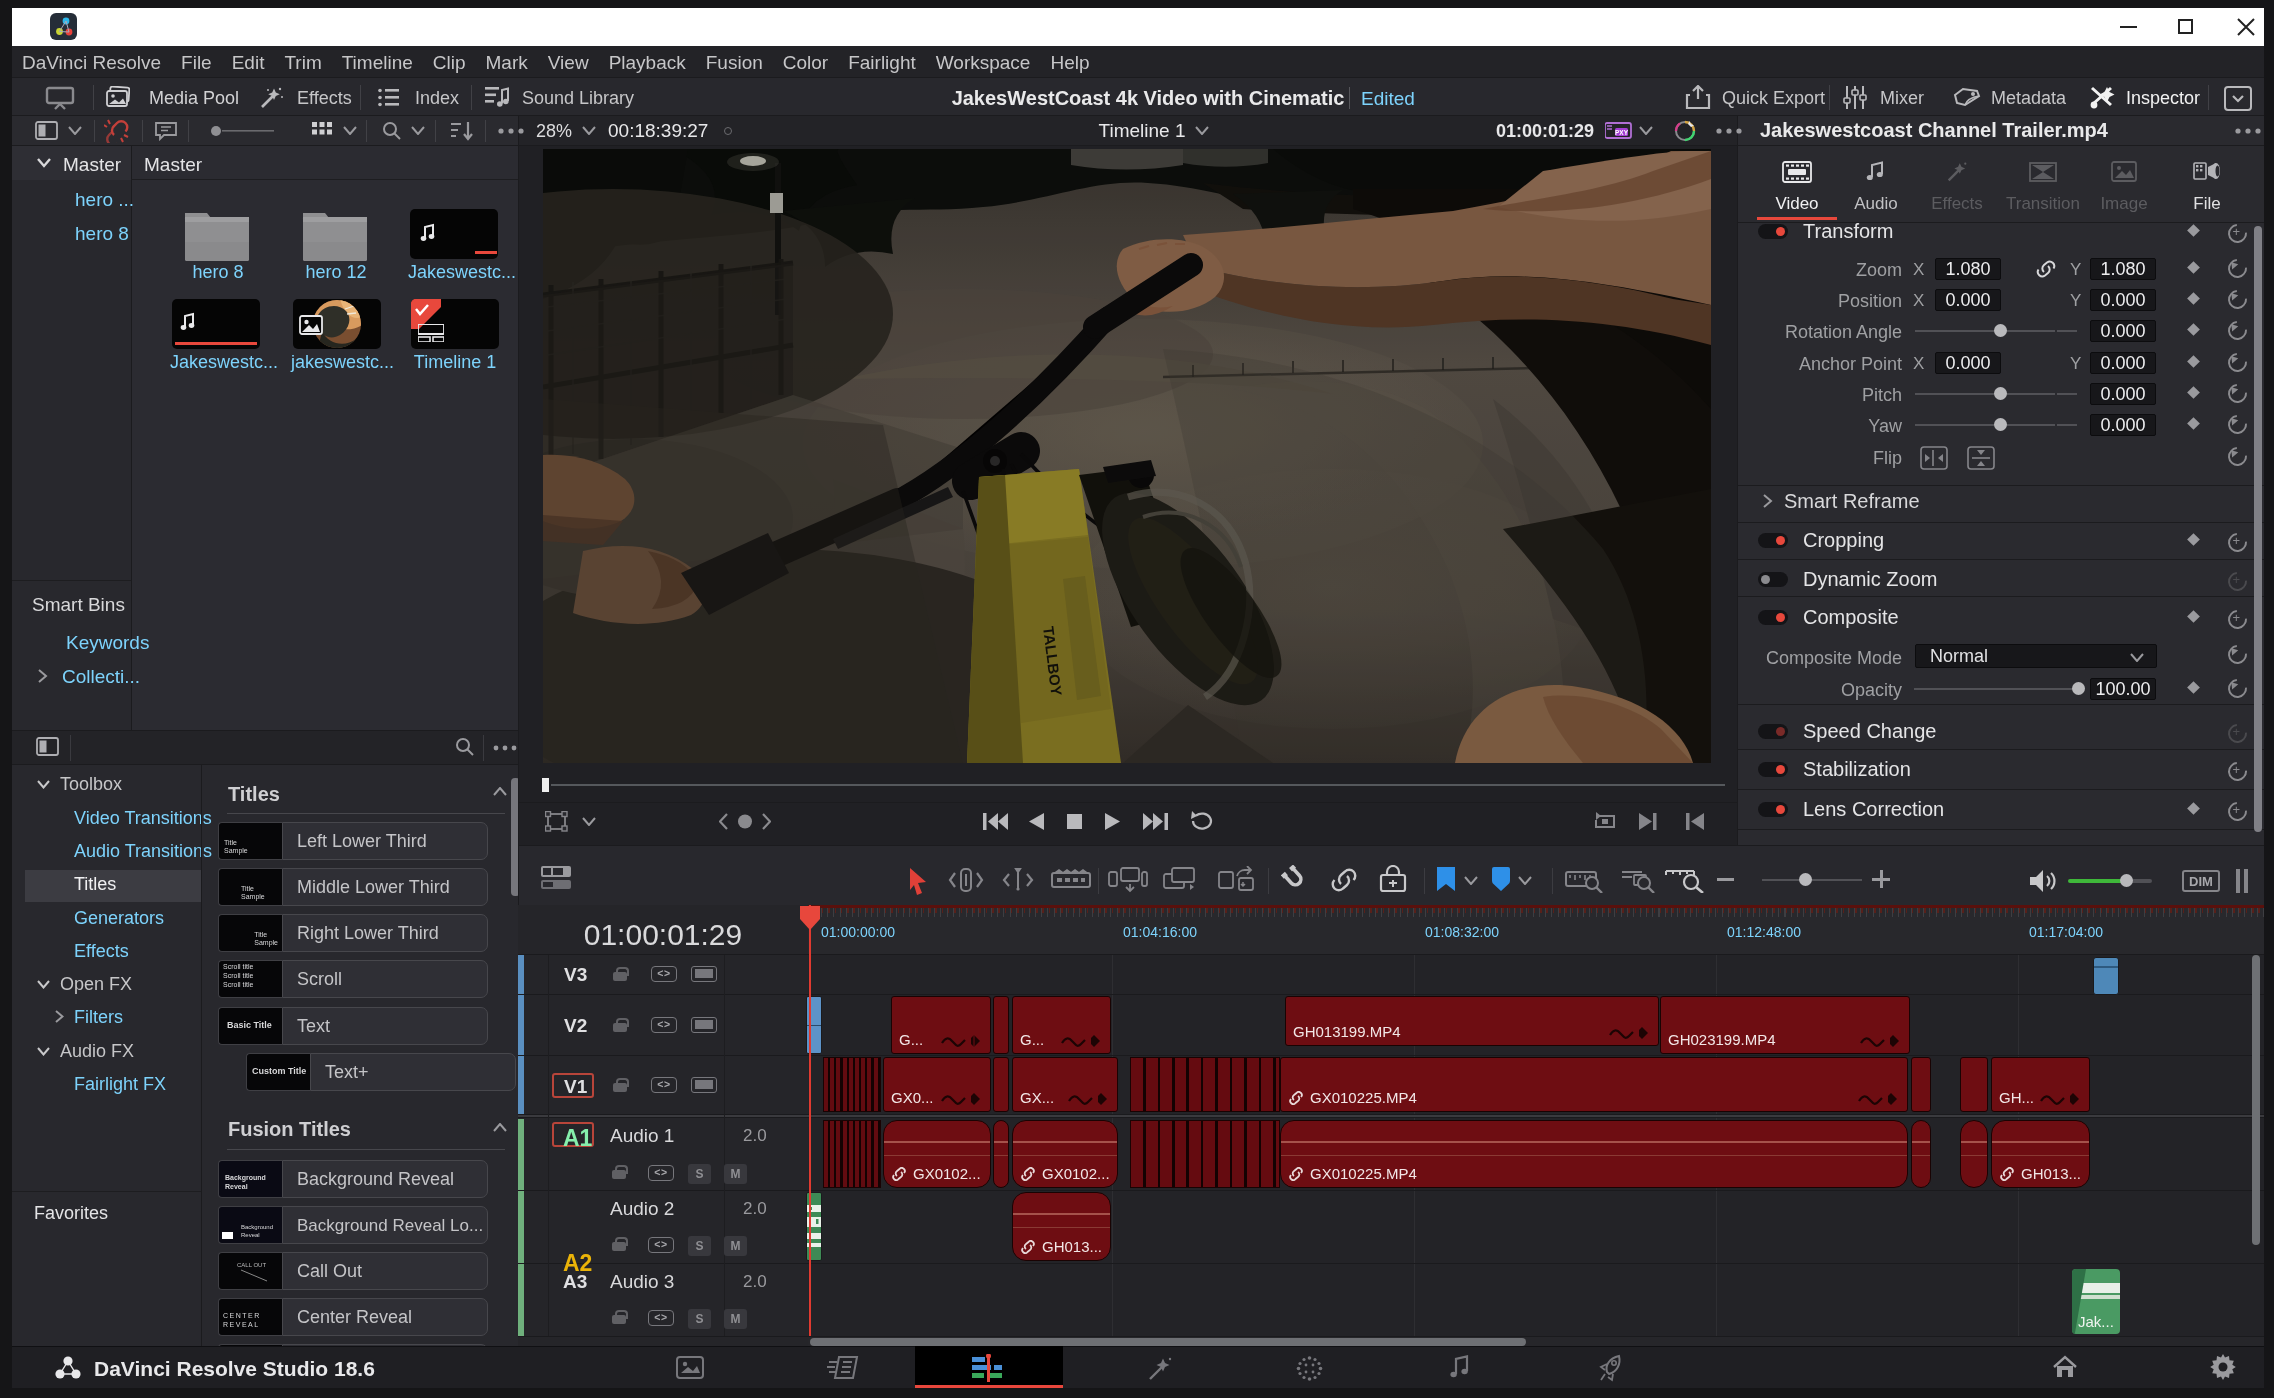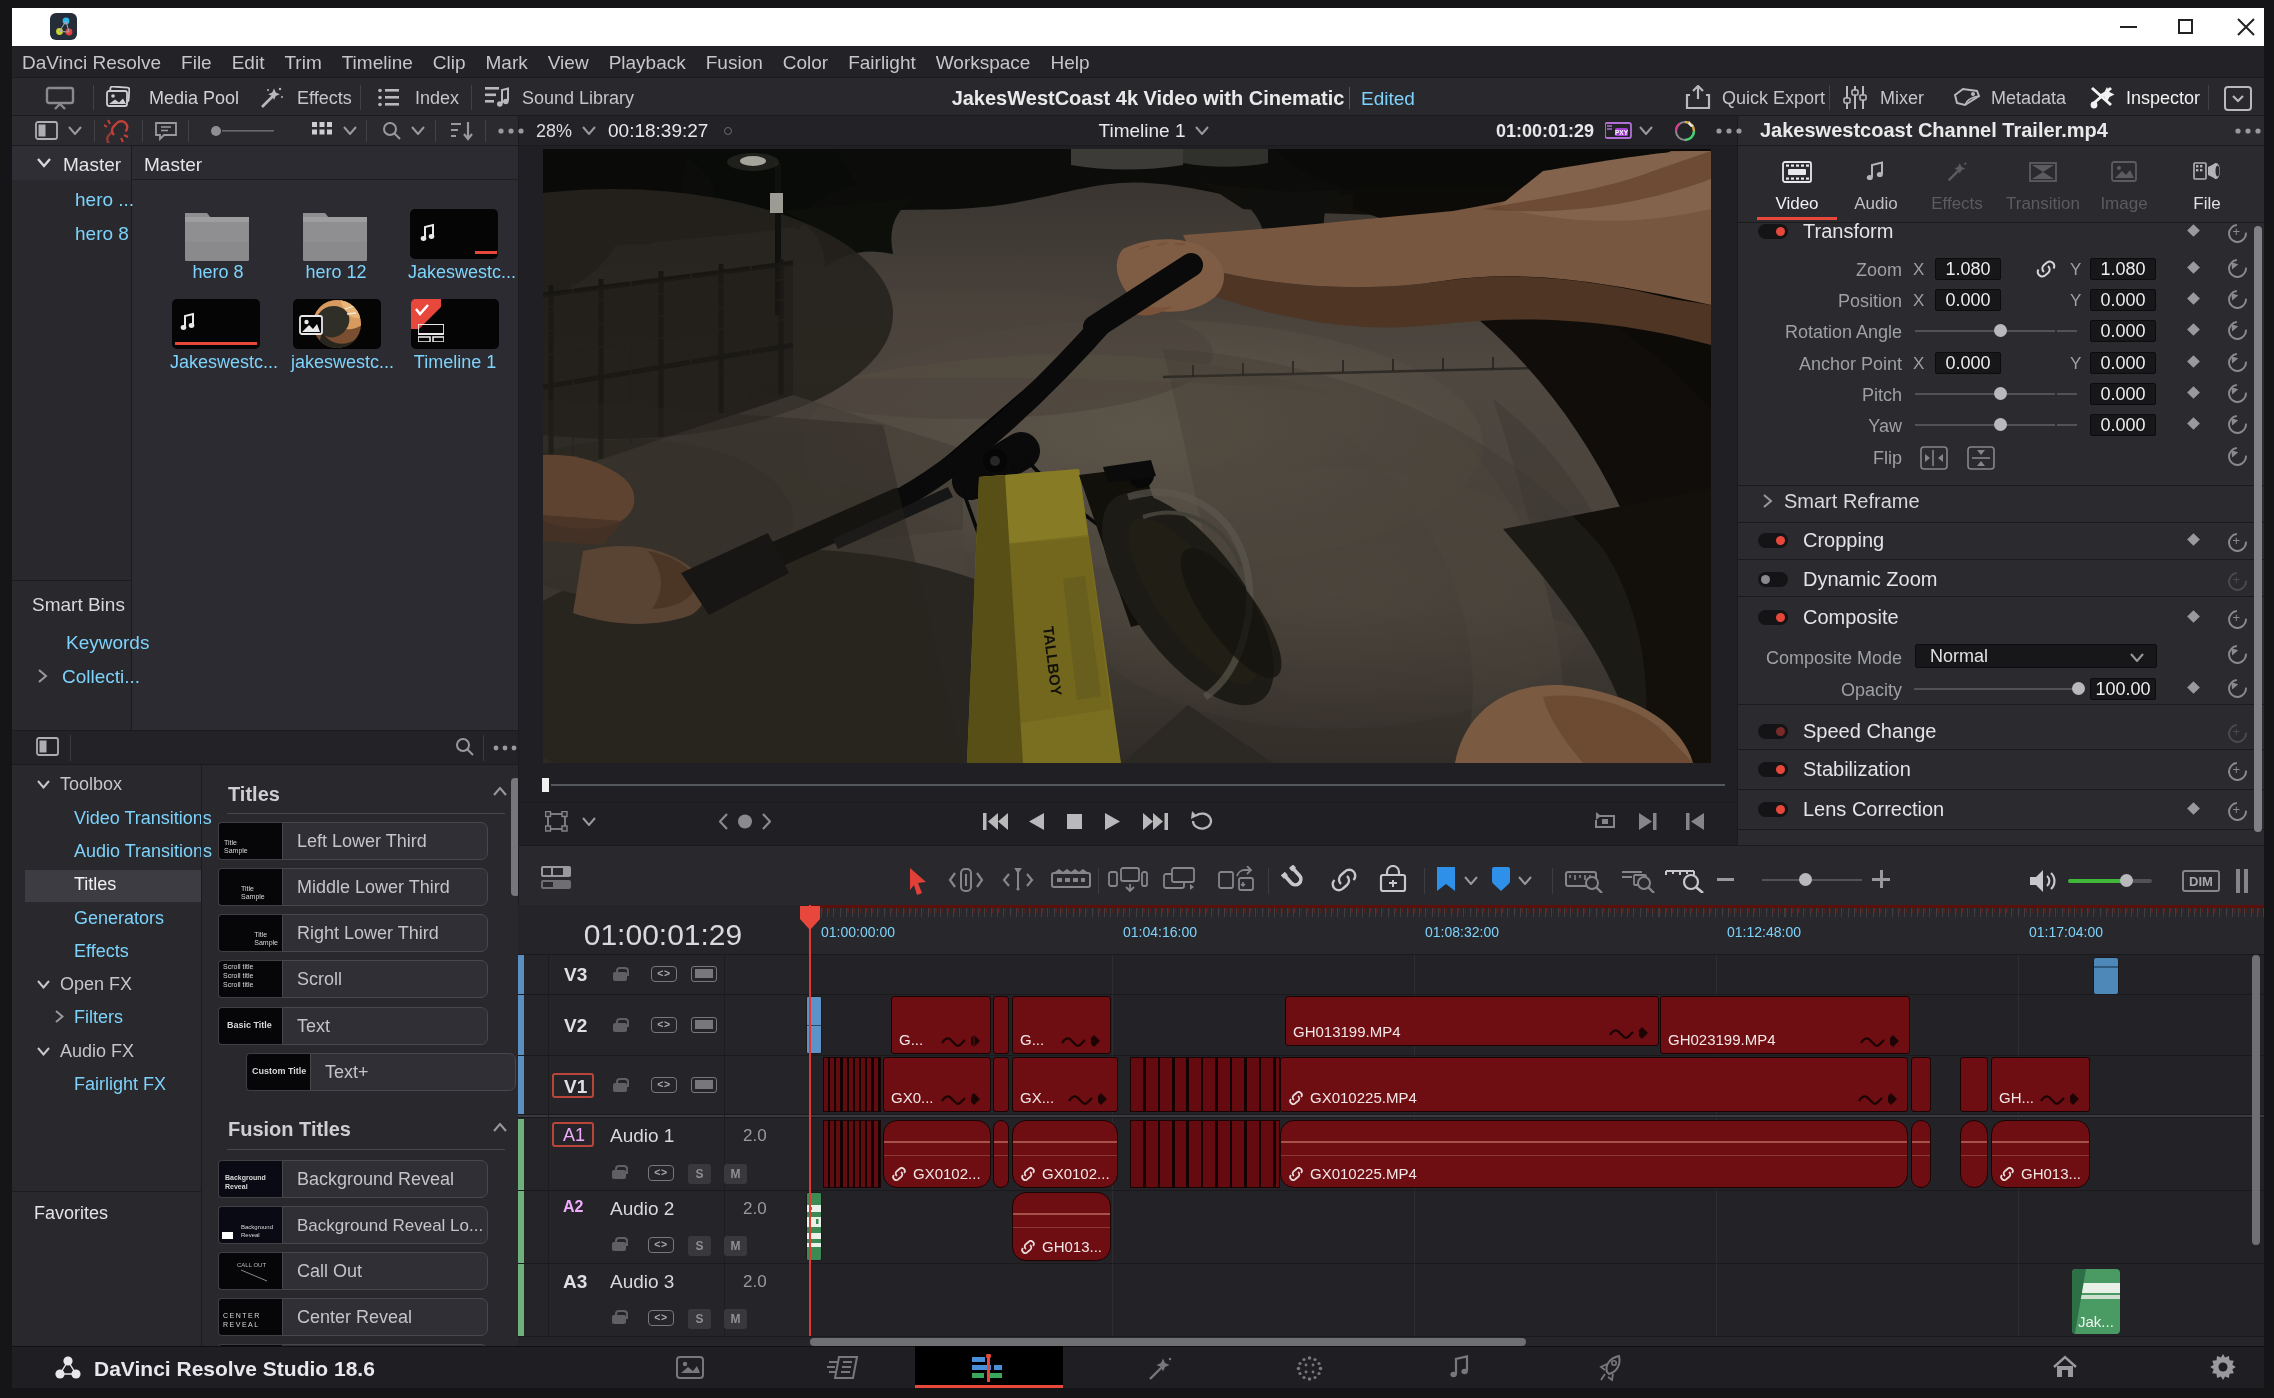--- a/index.html
+++ b/index.html
@@ -989,28 +989,28 @@
     <div class="abs" style="left:552px;top:1007px;font-size:19px;font-weight:bold;color:#e0e0e2;">V2</div>
     <div class="lock" style="left:601px;top:1010px;"></div>
       <div class="tico" style="left:639px;top:1009px;">&lt;&gt;</div>
       <div class="film" style="left:679px;top:1009px;"></div>
     <div class="abs" style="left:540px;top:1065px;width:42px;height:25px;border:2px solid #b8453a;border-radius:3px;"></div>
     <div class="abs" style="left:552px;top:1068px;font-size:19px;font-weight:bold;color:#e0e0e2;">V1</div>
     <div class="lock" style="left:601px;top:1070px;"></div>
       <div class="tico" style="left:639px;top:1069px;">&lt;&gt;</div>
       <div class="film" style="left:679px;top:1069px;"></div>
     <div class="abs" style="left:540px;top:1114px;width:42px;height:25px;border:2px solid #b8453a;border-radius:3px;"></div>
-    <div class="abs" style="left:551px;top:1117px;font-size:18px;font-weight:normal;color:#f0abfc;">A1</div>
+    <div class="abs" style="left:551px;top:1117px;font-size:23px;font-weight:bold;color:#86efac;">A1</div>
     <div class="abs" style="left:598px;top:1117px;font-size:19px;color:#d8d8da;">Audio 1</div>
     <div class="abs" style="left:731px;top:1118px;font-size:17px;color:#9a9a9e;">2.0</div>
     <div class="lock" style="left:600px;top:1157px;"></div>
       <div class="tico" style="left:636px;top:1157px;">&lt;&gt;</div>
       <div class="smb" style="left:676px;top:1156px;">S</div>
       <div class="smb" style="left:712px;top:1156px;">M</div>
-    <div class="abs" style="left:551px;top:1190px;font-size:16px;font-weight:bold;color:#f0abfc;">A2</div>
+    <div class="abs" style="left:551px;top:1242px;font-size:23px;font-weight:bold;color:#eab308;">A2</div>
     <div class="abs" style="left:598px;top:1190px;font-size:19px;color:#d8d8da;">Audio 2</div>
     <div class="abs" style="left:731px;top:1191px;font-size:17px;color:#9a9a9e;">2.0</div>
     <div class="lock" style="left:600px;top:1229px;"></div>
       <div class="tico" style="left:636px;top:1229px;">&lt;&gt;</div>
       <div class="smb" style="left:676px;top:1228px;">S</div>
       <div class="smb" style="left:712px;top:1228px;">M</div>
     <div class="abs" style="left:551px;top:1263px;font-size:19px;font-weight:bold;color:#e0e0e2;">A3</div>
     <div class="abs" style="left:598px;top:1263px;font-size:19px;color:#d8d8da;">Audio 3</div>
     <div class="abs" style="left:731px;top:1264px;font-size:17px;color:#9a9a9e;">2.0</div>
     <div class="lock" style="left:600px;top:1302px;"></div>

